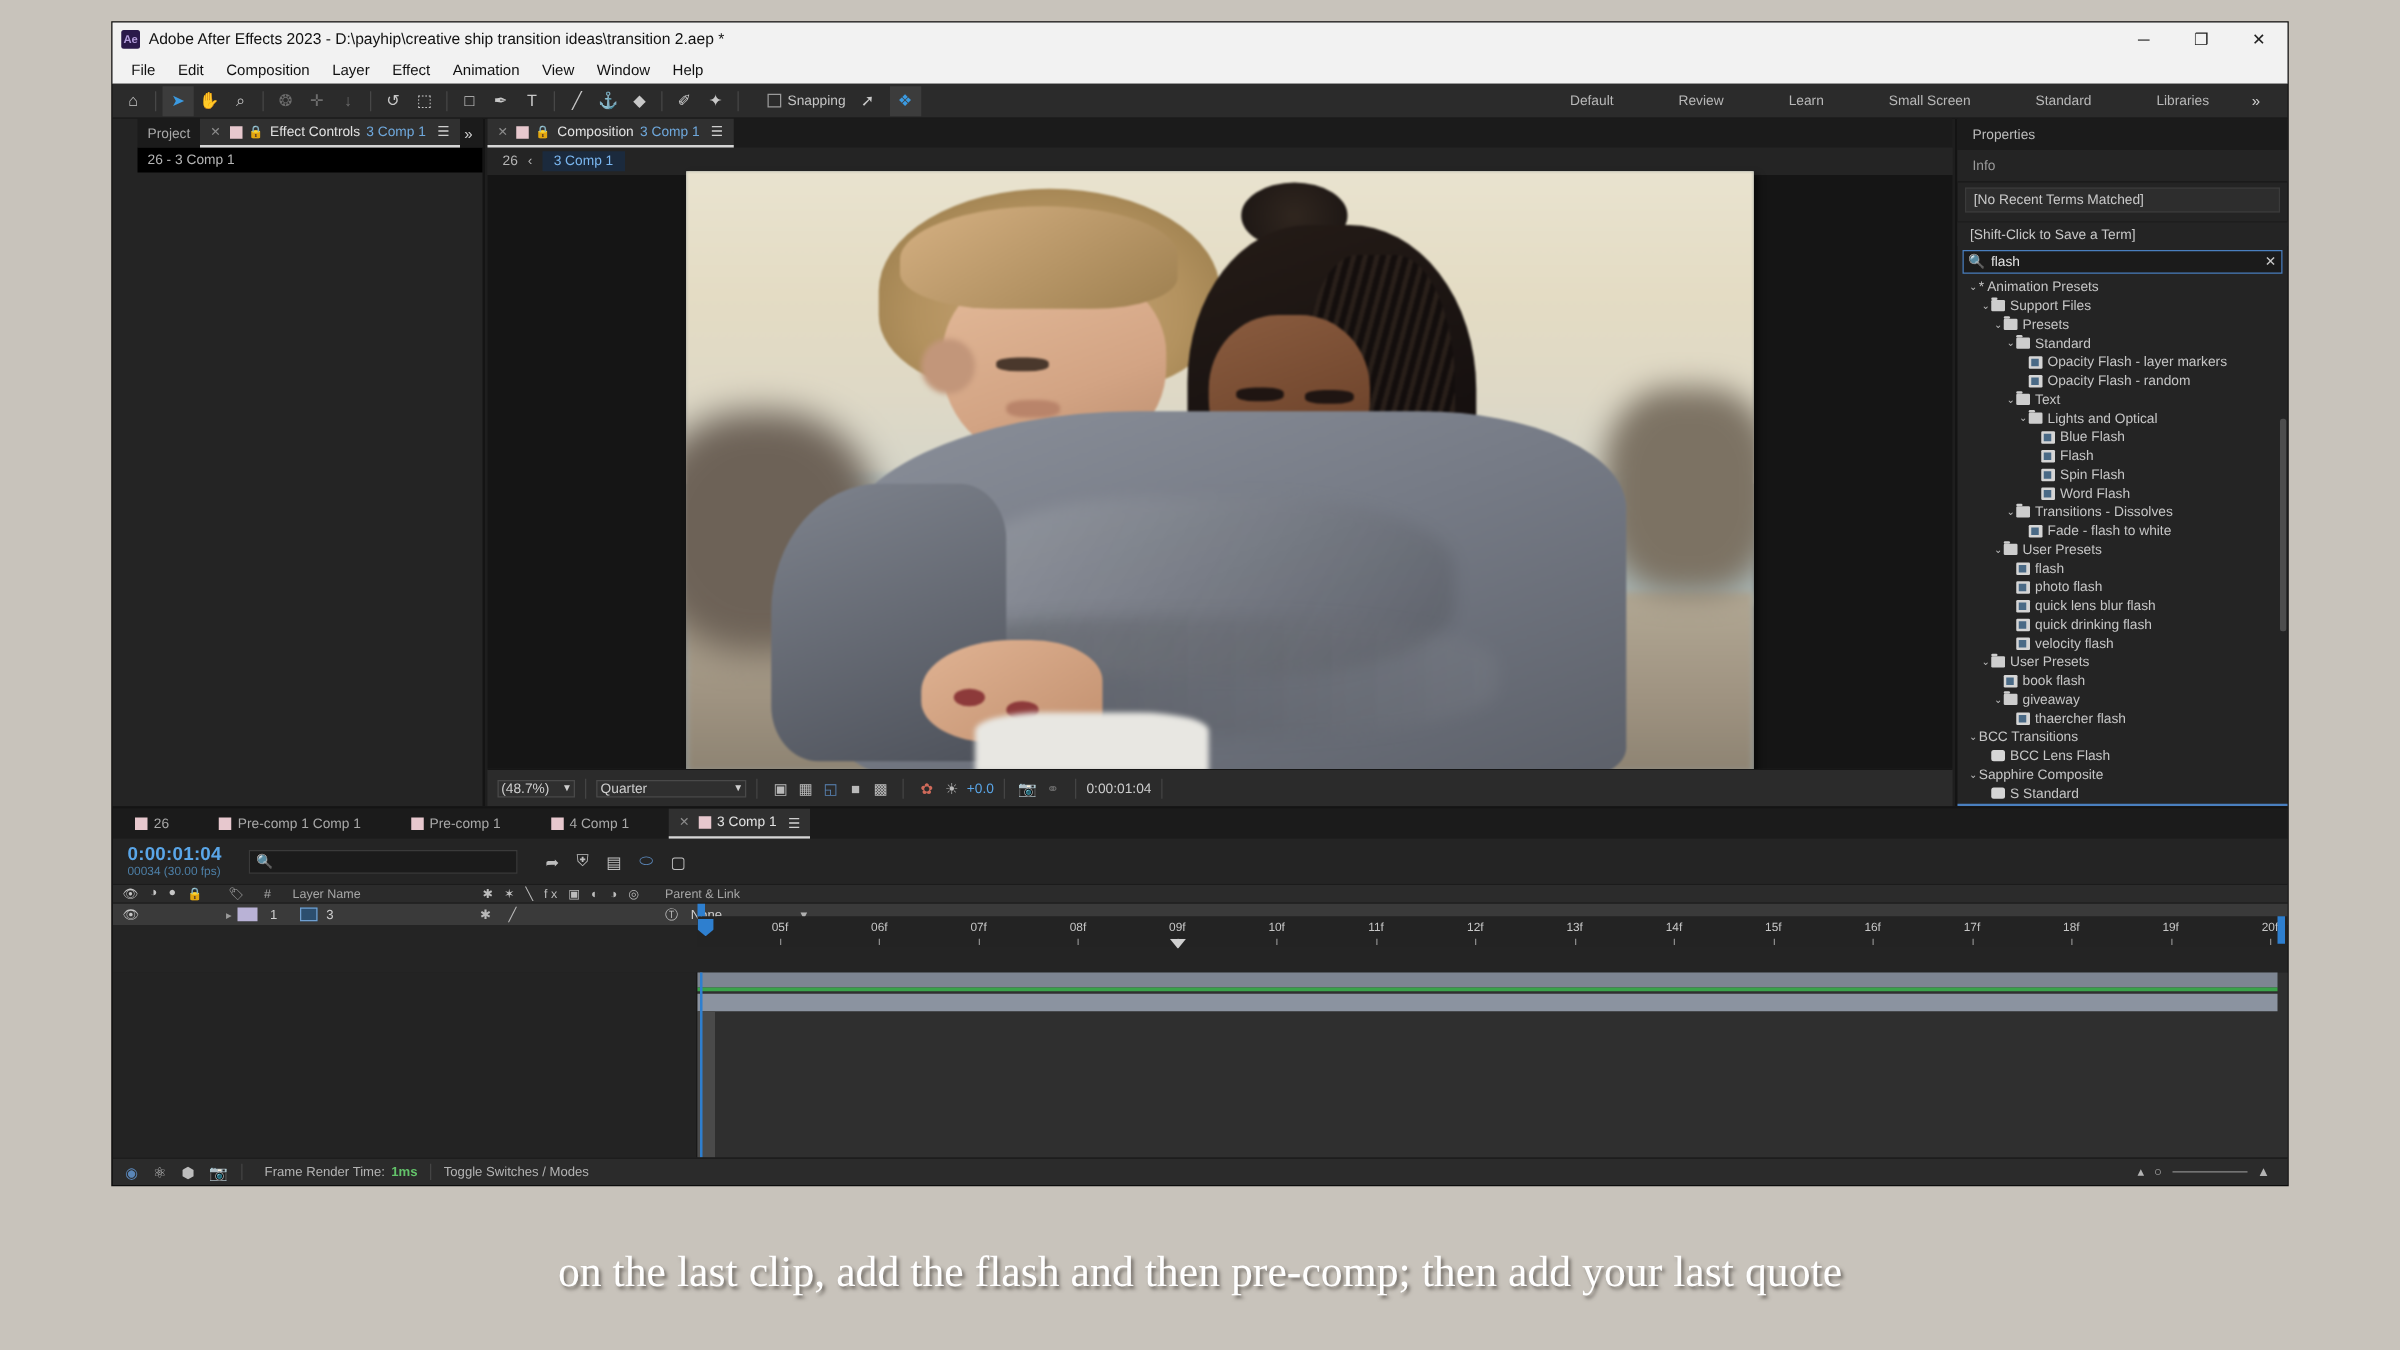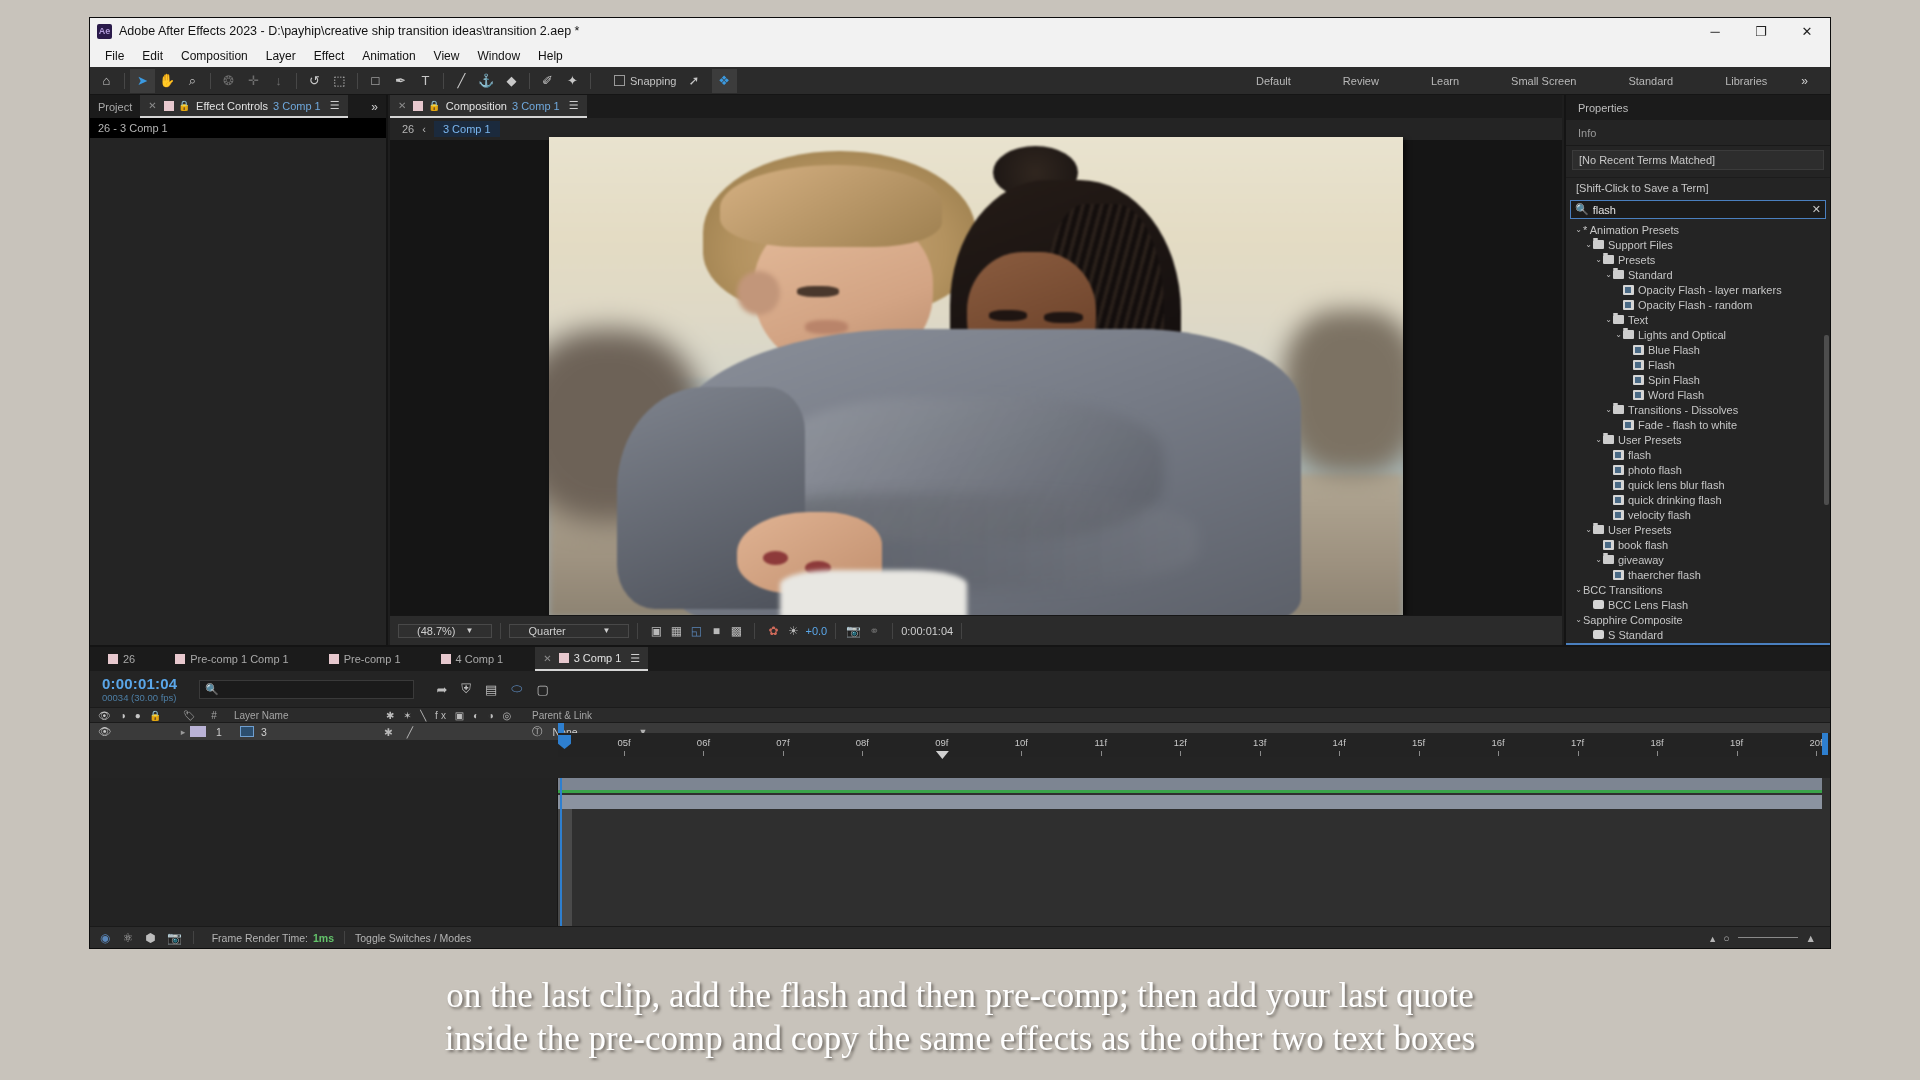--- a/index.html
+++ b/index.html
@@ -64,21 +64,21 @@
   }
   #workspaces .ws { padding: 0 26px; }
   #workspaces .chev { padding: 0 8px; color: #d0d0d0; font-size: 12px;}
 
   
   #main { position: absolute; left:0; top: 77px; right: 0; bottom: 0; }
 
   
   #ecPanel {
     position: absolute; left: 0; top: 0; width: 298px; bottom: 303px;
-    background: #242424; border-right: 2px solid #141414;
+    background: #242424; border-right: 2px solid #141414; padding-left: 20px;
   }
   .panelTabs {
     height: 23px; background: #1b1b1b; display: flex; align-items: center;
     font-size: 11px; color: #a9a9a9; position: relative;
   }
   .ptab { display:flex; align-items:center; gap:5px; padding: 0 8px; height: 23px; }
   .ptab.active { background: #303030; border-bottom: 2px solid #d6d6d6; color: #e2e2e2; }
   .tabsw { width:10px; height:10px; background:#e7c8ce; display:inline-block; }
   .lockico { font-size: 10px; color: #cfcfcf; }
   .tabblue { color: #6fa8dc; }
@@ -115,21 +115,21 @@
   .pl { position:absolute; }
   #viewerBar {
     position:absolute; left:0; right:0; bottom:0; height:30px;
     background:#2b2b2b; border-top:1px solid #161616;
     display:flex; align-items:center; gap:0px; font-size:11px; color:#c0c0c0;
     padding-left: 8px;
   }
   .vbSep { width:1px; height:16px; background:#444; margin:0 8px; }
   .vbsel {
     background:#2f2f2f; border:1px solid #494949; height:14px;
-    display:flex; align-items:center; padding:0 18px; gap:10px; font-size:11px; color:#cfcfcf;
+    display:flex; align-items:center; padding:0 2px; gap:10px; font-size:11px; color:#cfcfcf;
   }
   .vicon { width:20px; height:18px; display:flex; align-items:center; justify-content:center; color:#b9b9b9; font-size:12px;}
 
   
   #propPanel {
     position:absolute; right:0; top:0; width: 266px; bottom: 303px;
     background:#242424; border-left: 2px solid #141414;
   }
   .pHead { height: 25px; display:flex; align-items:center; padding-left:12px;
            font-size:11px; color:#bdbdbd; background:#1b1b1b; }
@@ -702,15 +702,14 @@
             <span style="display:inline-block;width:60px;height:1px;background:#8a8a8a;"></span>
             <span>▲</span>
           </span>
         </div>
       </div>
     </div>
   </div>
 
   <div id="caption">
     <div>on the last clip, add the flash and then pre-comp; then add your last quote</div>
-    <div>inside the pre-comp and copy the same effects as the other two text boxes</div>
   </div>
 </div>
 
 </body></html>

